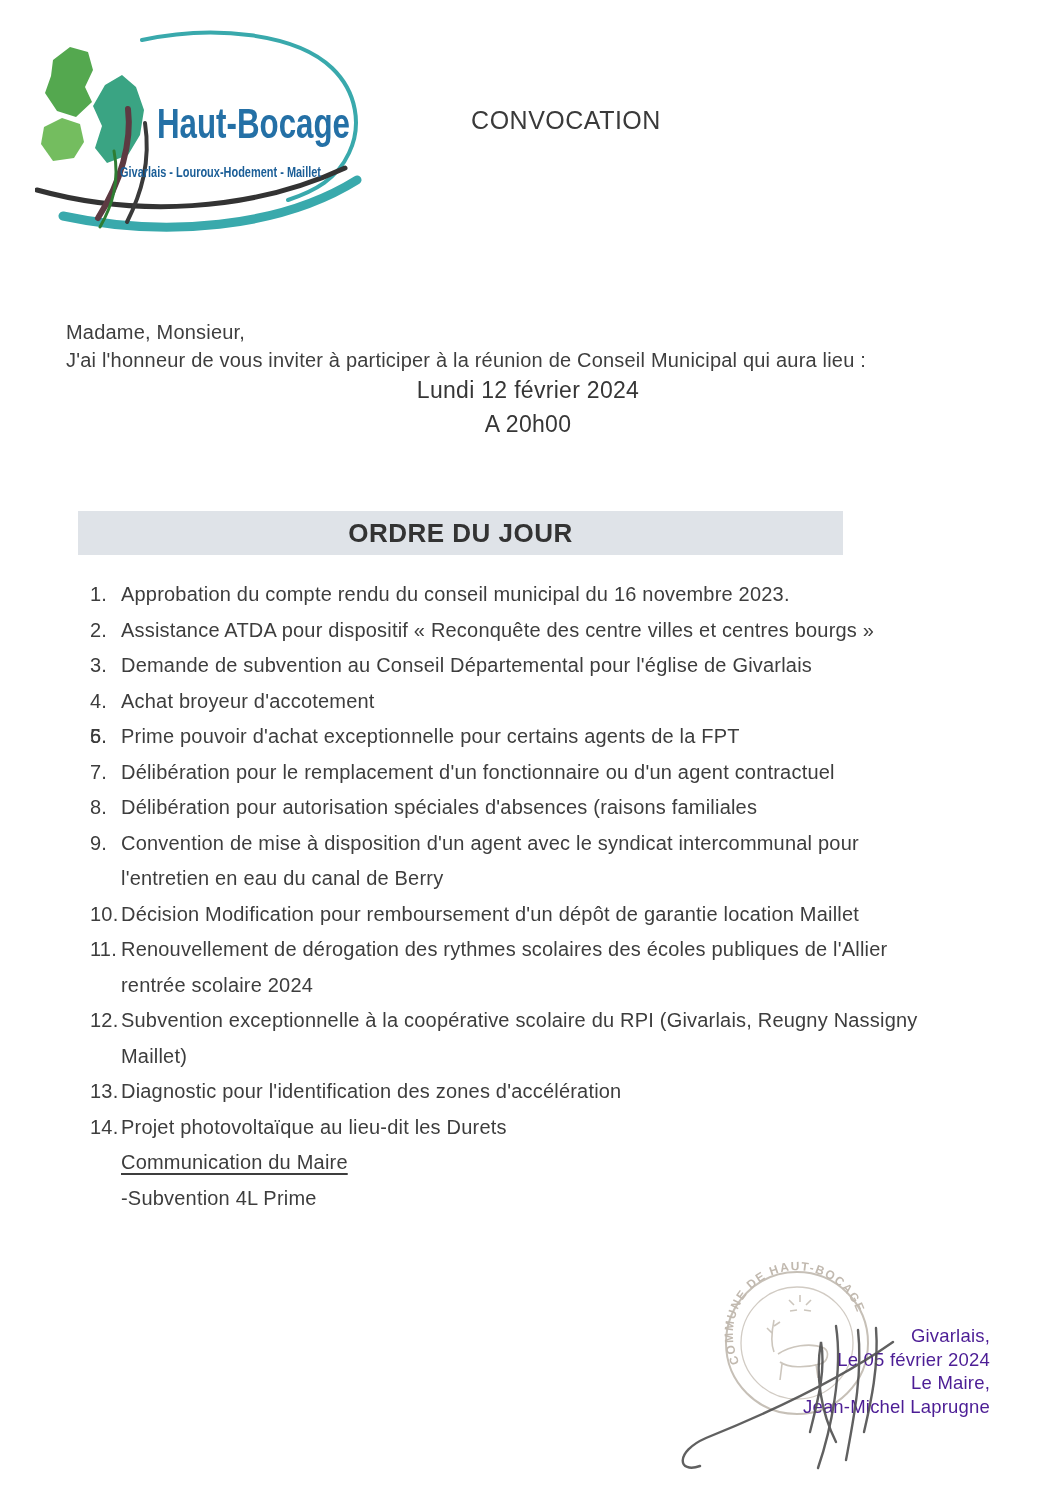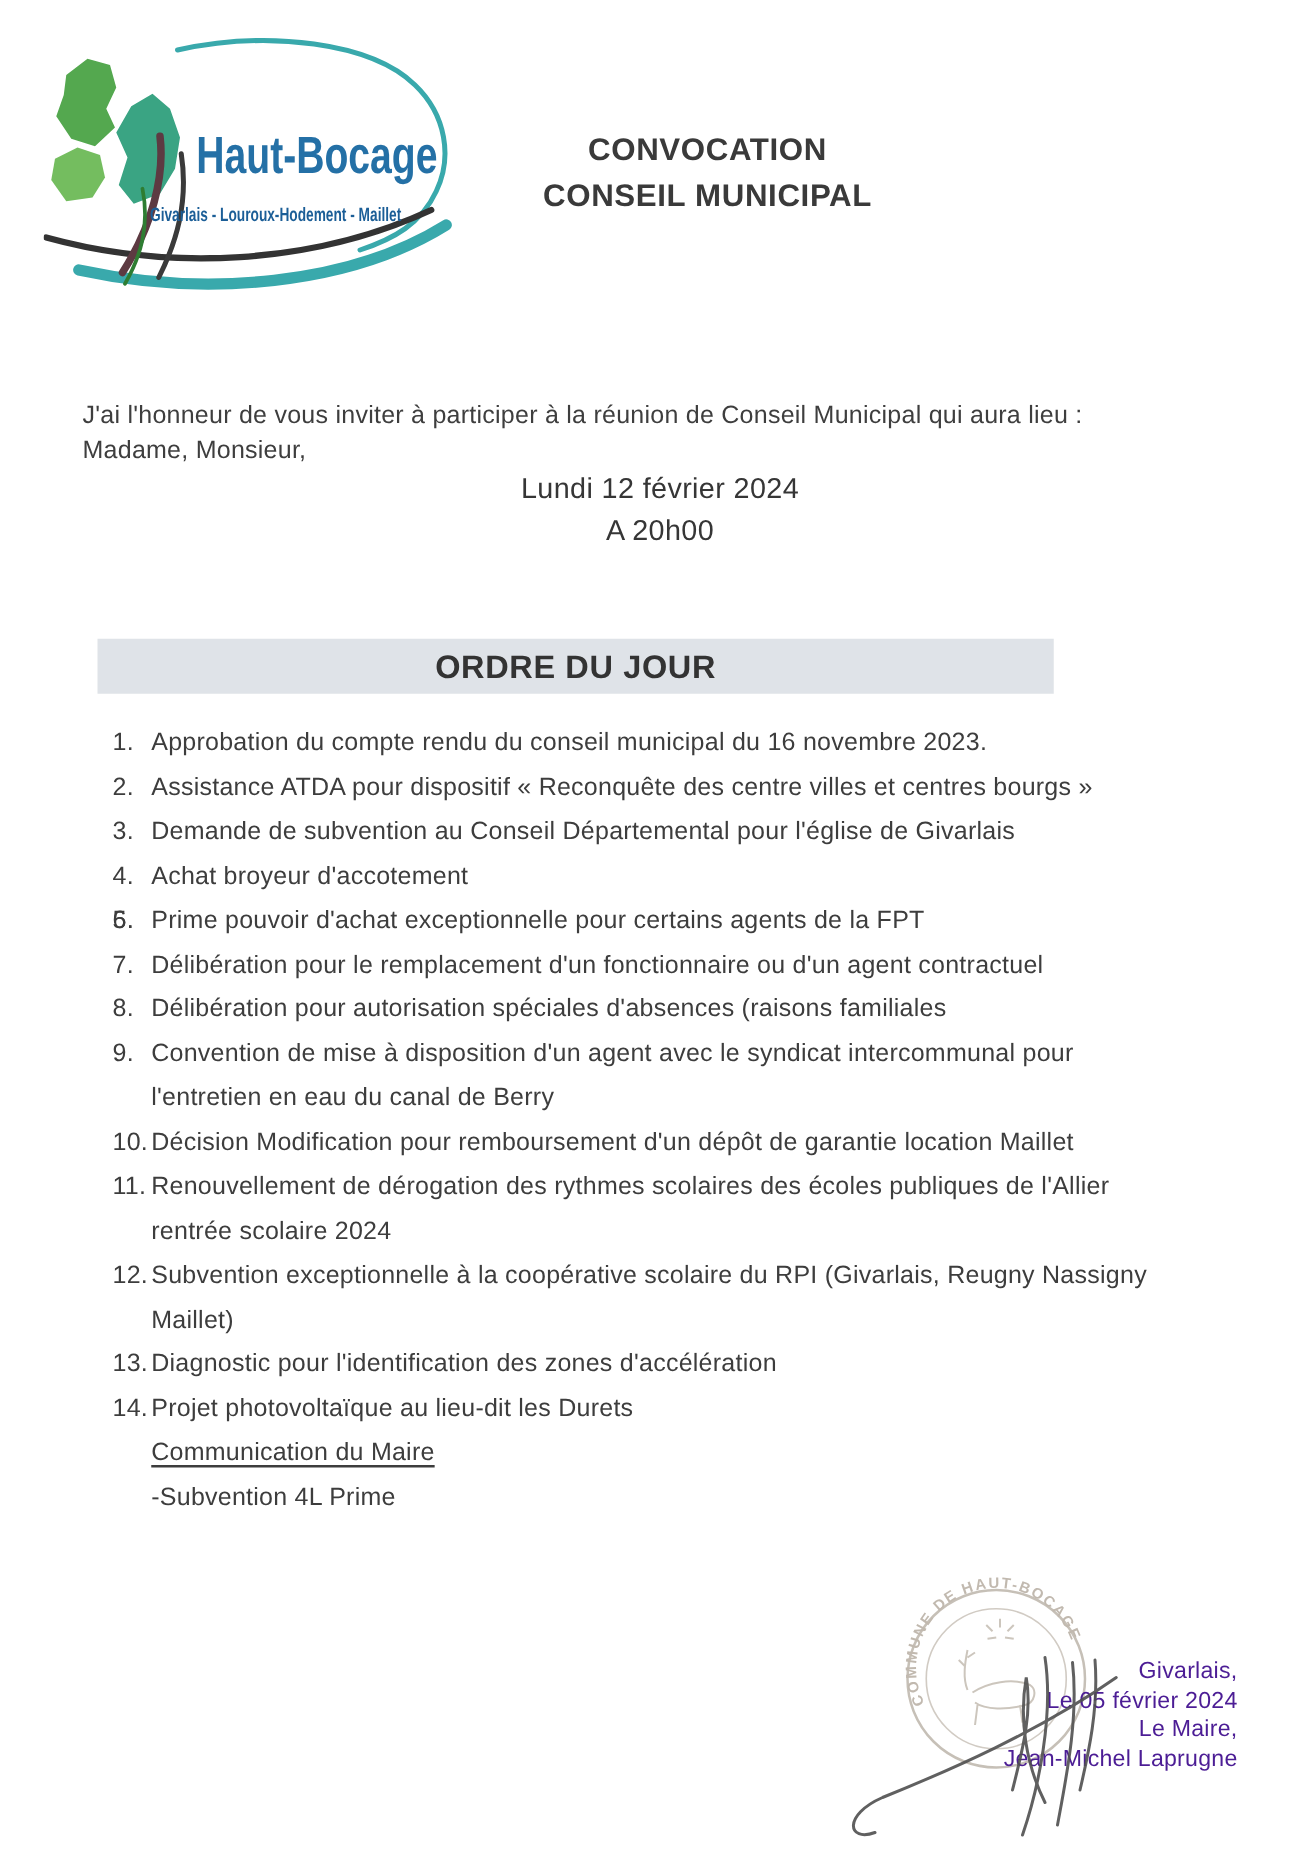--- a/index.html
+++ b/index.html
@@ -4,21 +4,21 @@
 <style>
   html,body { margin:0; padding:0; background:#ffffff; }
   .page {
     position:relative; width:1050px; height:1485px; background:#ffffff;
     font-family:"Liberation Sans", sans-serif; color:#3d3d3d; overflow:hidden;
   }
   
   .logo-svg { position:absolute; left:35px; top:30px; }
   .doc-title {
     position:absolute; left:380px; top:102px; width:372px;
-    text-align:center; font-weight:bold; font-size:25px; line-height:37px;
+    text-align:center; font-weight:normal; font-size:25px; line-height:37px;
     color:#3a3a3a; letter-spacing:0.5px;
   }
   
   .intro {
     position:absolute; left:66px; top:318px; width:930px;
     font-size:20px; line-height:28px; letter-spacing:0.2px; color:#3e3e3e;
   }
   .meeting {
     position:absolute; left:58px; top:373px; width:940px; text-align:center;
     font-weight:normal; font-size:23px; line-height:34px; color:#363636;
@@ -70,26 +70,25 @@
     <path d="M 93 79 C 97 112, 86 152, 63 188" fill="none" stroke="#5d3a42" stroke-width="6" stroke-linecap="round"></path>
     <path d="M 110 93 C 116 132, 106 164, 92 192" fill="none" stroke="#3a3a3a" stroke-width="4" stroke-linecap="round"></path>
     <path d="M 79 121 C 85 152, 77 176, 65 197" fill="none" stroke="#2e7d32" stroke-width="3" stroke-linecap="round"></path>
 
     <text x="122" y="108" font-size="42" font-weight="600" fill="#2470a6" textLength="193" lengthAdjust="spacingAndGlyphs">Haut-Bocage</text>
     <text x="85" y="147" font-size="15.5" font-weight="600" fill="#1b5e97" textLength="201" lengthAdjust="spacingAndGlyphs">Givarlais - Louroux-Hodement - Maillet</text>
   </svg>
 
   <div class="doc-title">
     <div>CONVOCATION</div>
-    <div>CONSEIL MUNICIPAL</div>
   </div>
 
   <div class="intro">
+    <div>Madame, Monsieur,</div>
     <div>J'ai l'honneur de vous inviter à participer à la réunion de Conseil Municipal qui aura lieu :</div>
-    <div>Madame, Monsieur,</div>
   </div>
 
   <div class="meeting">
     <div>Lundi 12 février 2024</div>
     <div>A 20h00</div>
   </div>
 
   <div class="banner">
     <span>ORDRE DU JOUR</span>
   </div>

